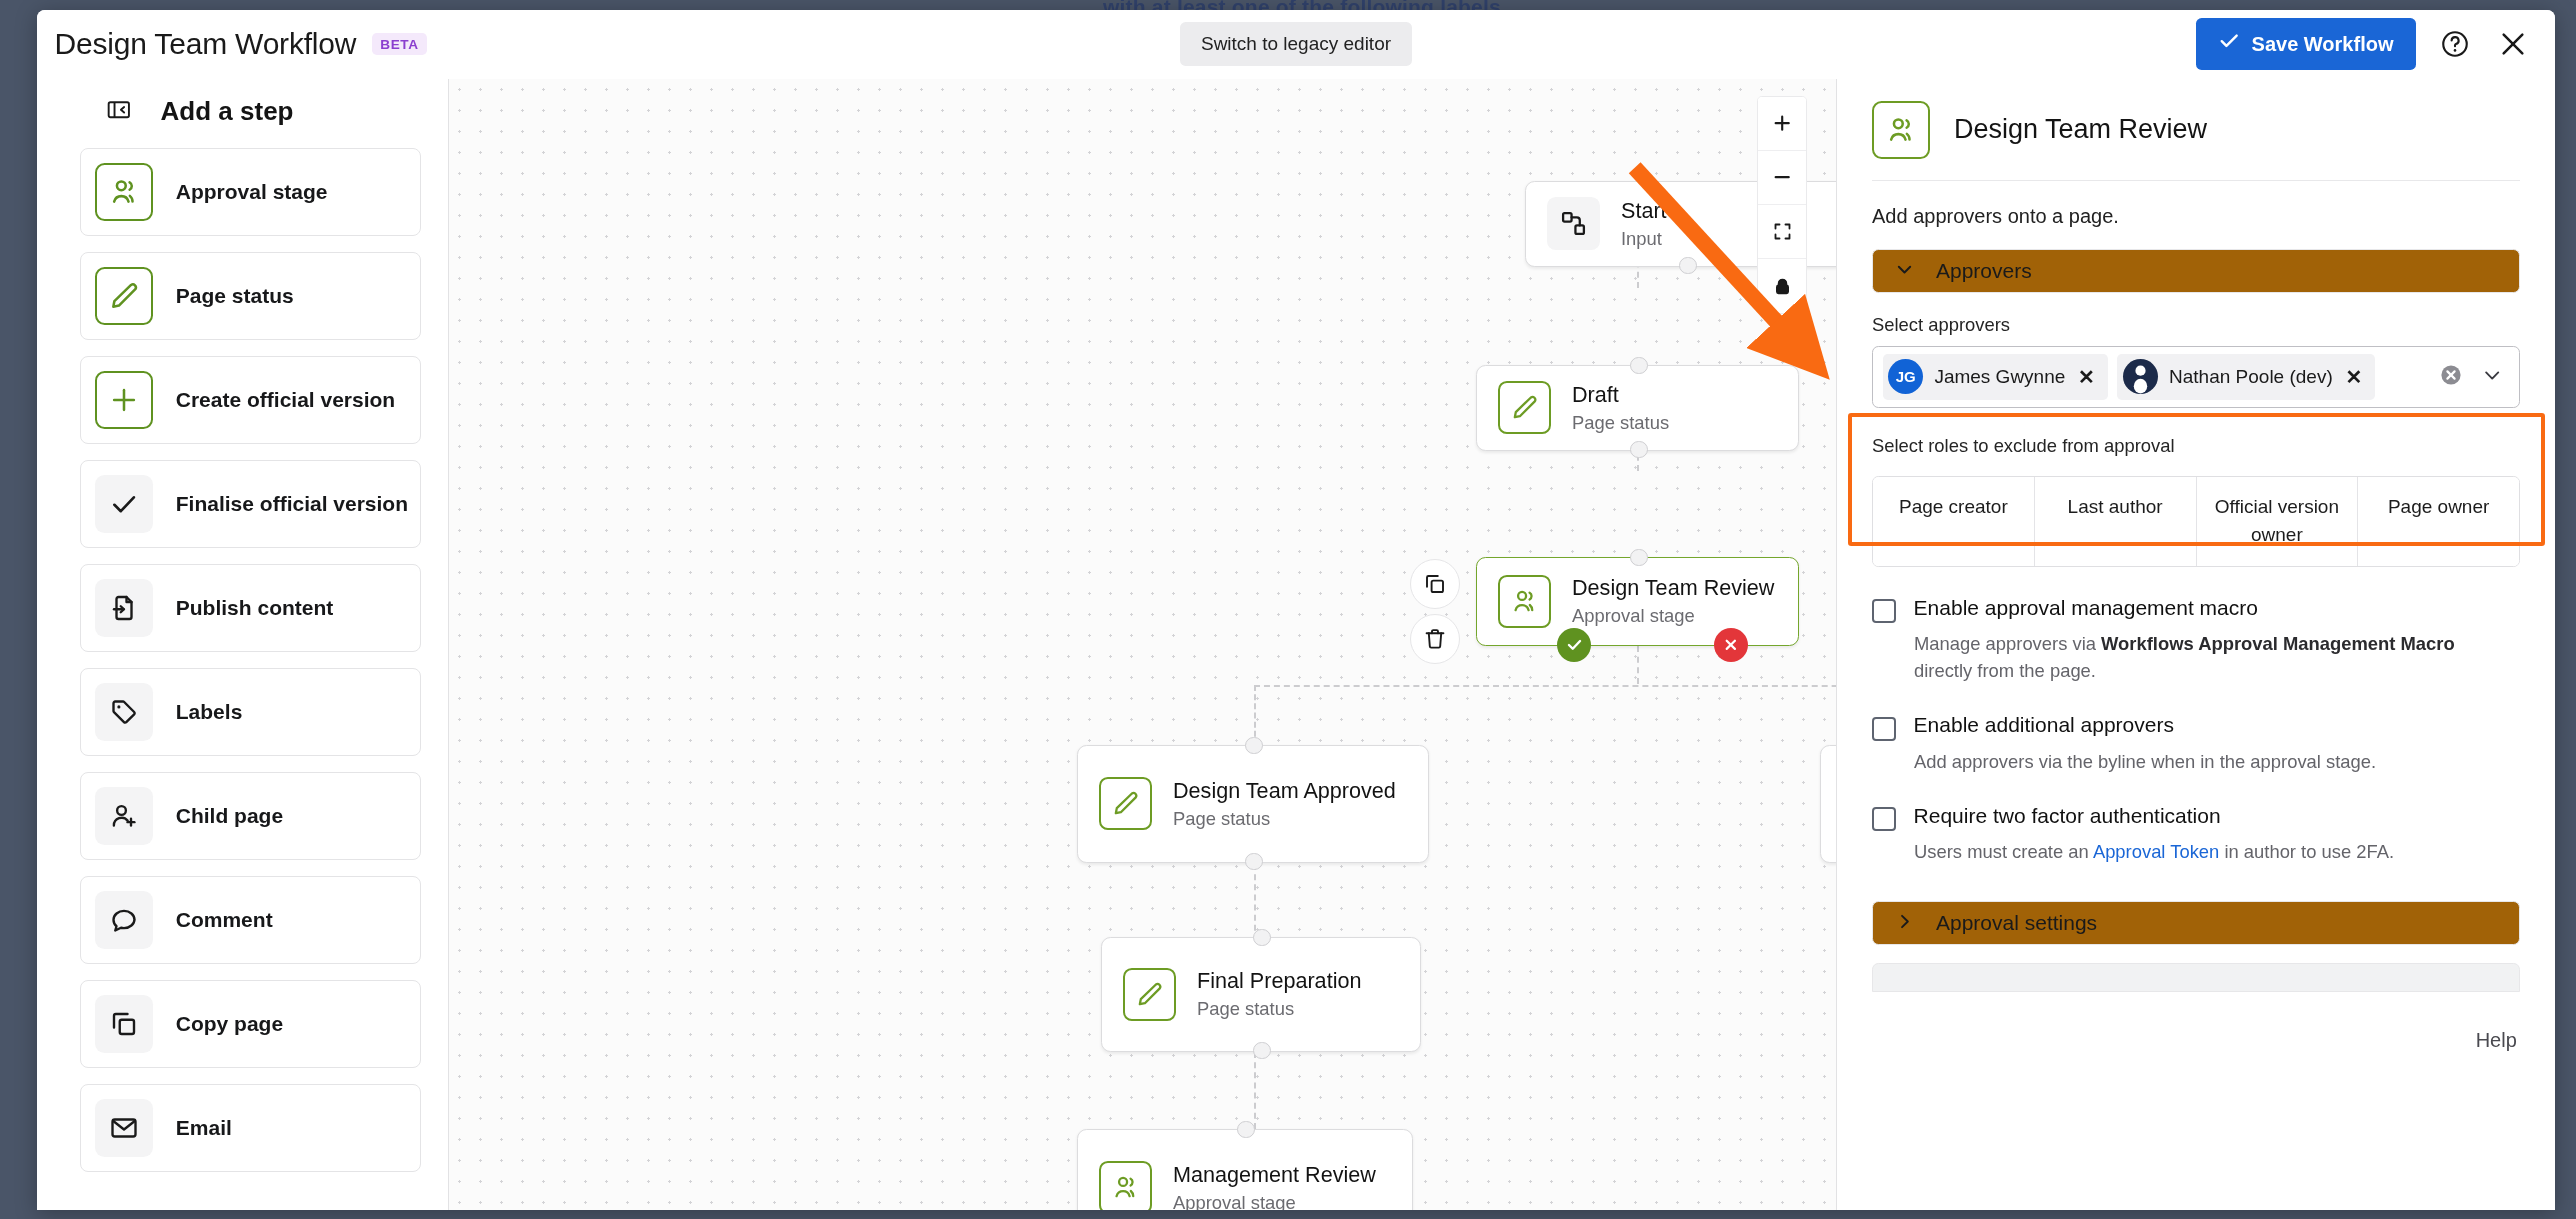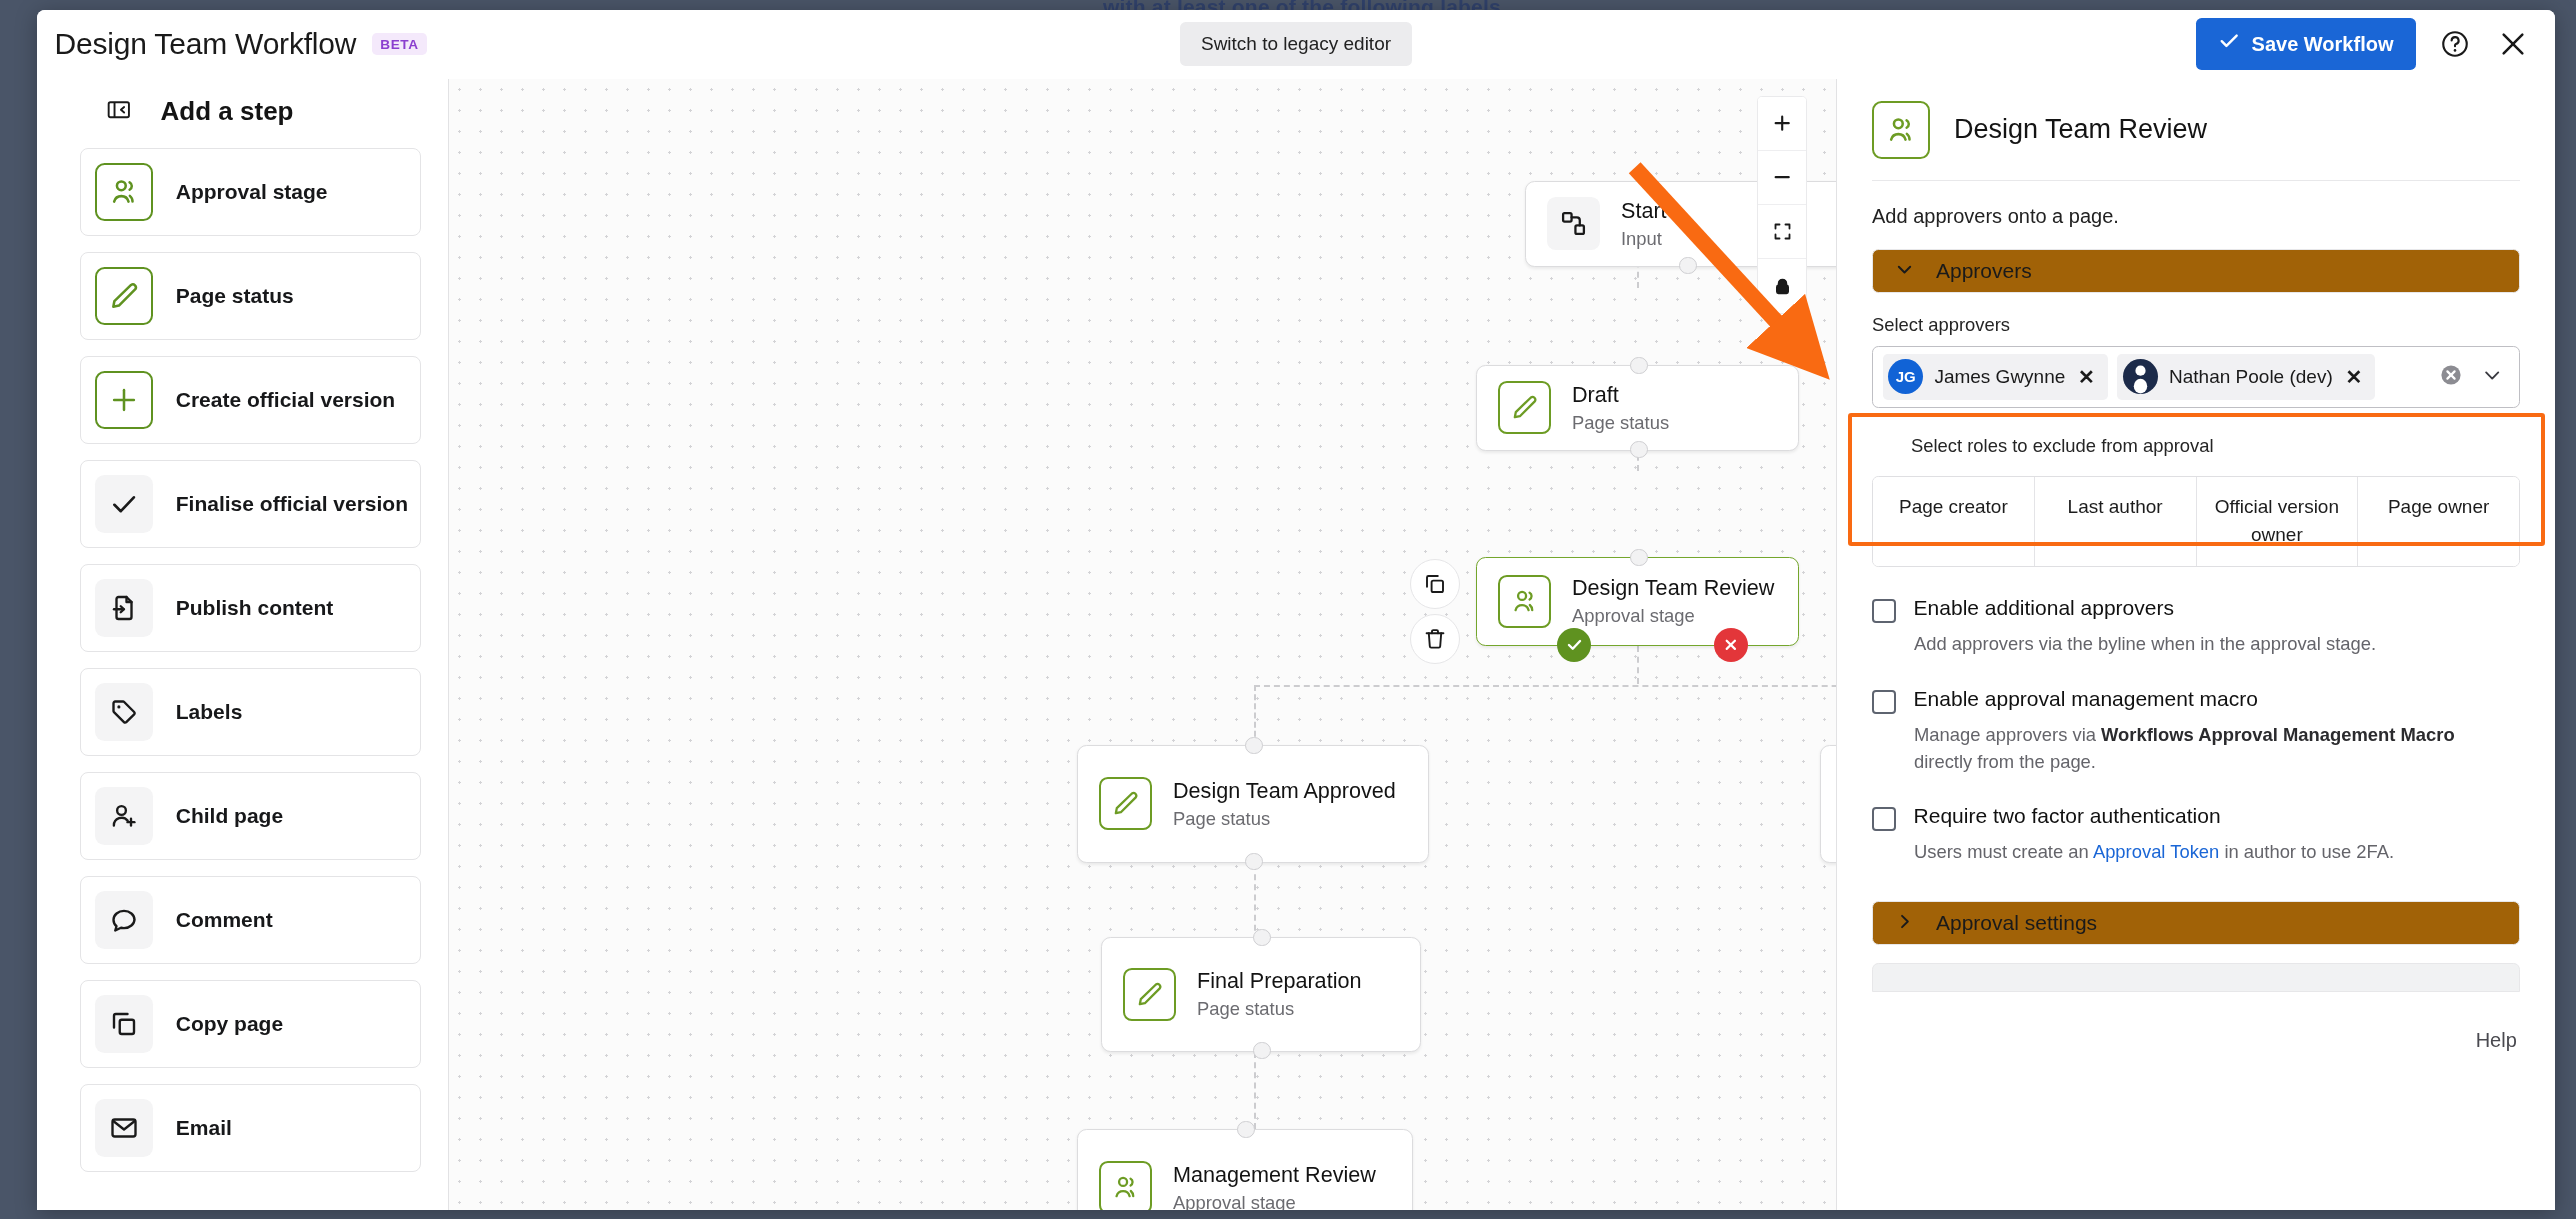--- a/index.html
+++ b/index.html
@@ -768,49 +768,49 @@
                 </svg>
             </span>
             <span>
               <svg width="22.4" height="22.4" viewBox="0 0 24 24" fill="none" stroke="#3a3a40" stroke-width="2" stroke-linecap="round" stroke-linejoin="round">
                   <polyline points="5.5 9 12 15.6 18.5 9"></polyline>
                 </svg>
             </span>
           </span>
         </div>
 
-        <div class="field-label" style="margin-top:27px;margin-left:39px;">Select roles to exclude from approval</div>
+        <div class="field-label" style="margin-top:27px;">Select roles to exclude from approval</div>
         <div class="roles-row">
           <div class="role-cell">Page creator</div>
           <div class="role-cell">Last author</div>
           <div class="role-cell">Official version owner</div>
           <div class="role-cell">Page owner</div>
-        </div>
-
-        <div class="check-opt">
-          <div class="check-row">
-            <span class="cbox"></span>
-            <span class="check-title">Enable additional approvers</span>
-          </div>
-          <div class="check-desc">Add approvers via the byline when in the approval stage.</div>
         </div>
 
         <div class="check-opt">
           <div class="check-row">
             <span class="cbox"></span>
             <span class="check-title">Enable approval management macro</span>
           </div>
           <div class="check-desc">
             <span>Manage approvers via </span><b>Workflows Approval Management Macro</b><span> directly from the page.</span>
           </div>
         </div>
 
         <div class="check-opt">
           <div class="check-row">
             <span class="cbox"></span>
+            <span class="check-title">Enable additional approvers</span>
+          </div>
+          <div class="check-desc">Add approvers via the byline when in the approval stage.</div>
+        </div>
+
+        <div class="check-opt">
+          <div class="check-row">
+            <span class="cbox"></span>
             <span class="check-title">Require two factor authentication</span>
           </div>
           <div class="check-desc">
             <span>Users must create an </span><a href="#">Approval Token</a><span> in author to use 2FA.</span>
           </div>
         </div>
 
         <div class="collapse-bar" style="margin-top:35px;">
           <span>
             <svg width="21" height="21" viewBox="0 0 24 24" fill="none" stroke="#1a1a1a" stroke-width="2.2" stroke-linecap="round" stroke-linejoin="round">

